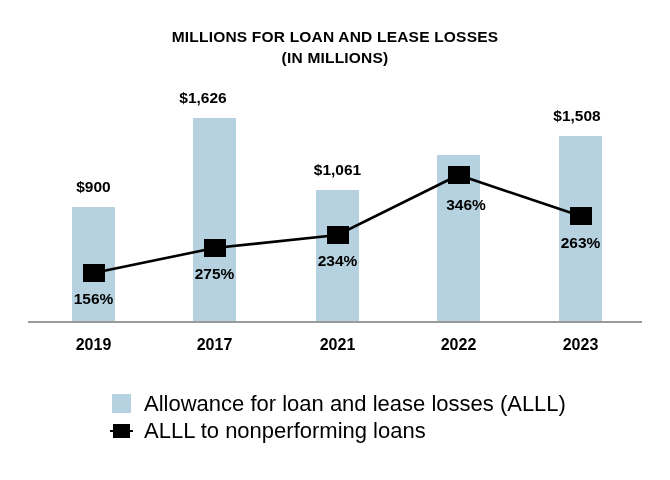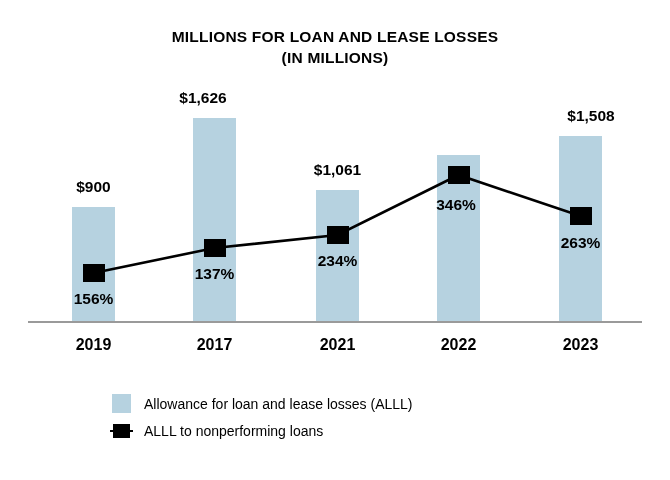--- a/index.html
+++ b/index.html
@@ -136,21 +136,21 @@
   }
   .swatch-line-marker {
     position: absolute;
     left: 1px;
     top: 3px;
     width: 17px;
     height: 14px;
     background: #000000;
   }
   .legend-text {
-    font-size: 14px;
+    font-size: 22px;
     margin-left: 13px;
     white-space: nowrap;
   }
 </style>
 </head>
 <body>
 
 <div id="chart-root">
 
   <div class="chart-title">
@@ -162,36 +162,36 @@
 
     <div class="bar" style="left: 72px; top: 207px; width: 43px; height: 114px; background: rgb(182, 210, 224);"></div>
     <div class="bar" style="left: 193px; top: 118px; width: 43px; height: 203px; background: rgb(182, 210, 224);"></div>
     <div class="bar" style="left: 316px; top: 190px; width: 43px; height: 131px; background: rgb(182, 210, 224);"></div>
     <div class="bar" style="left: 437px; top: 155px; width: 43px; height: 166px; background: rgb(182, 210, 224);"></div>
     <div class="bar" style="left: 559px; top: 136px; width: 43px; height: 185px; background: rgb(182, 210, 224);"></div>
 
     <div class="value-label" style="left: 33.5px; top: 178px; width: 120px;">$900</div>
     <div class="value-label" style="left: 143px; top: 89px; width: 120px;">$1,626</div>
     <div class="value-label" style="left: 277.5px; top: 161px; width: 120px;">$1,061</div>
-    <div class="value-label" style="left: 531px; top: 107px; width: 120px;">$1,508</div>
+    <div class="value-label" style="left: 517px; top: 107px; width: 120px;">$1,508</div>
 
     <svg class="line-svg" viewBox="0 0 670 330" preserveAspectRatio="none">
       <polyline id="series-line" fill="none" stroke="#000000" stroke-width="2.6" stroke-linejoin="miter" stroke-linecap="butt" points="93.5,273 214.5,248 337.5,235 458.5,175 580.5,216"></polyline>
     </svg>
 
     <div class="marker" style="left: 82.5px; top: 264px; width: 22px; height: 18px; background: rgb(0, 0, 0);"></div>
     <div class="marker" style="left: 203.5px; top: 239px; width: 22px; height: 18px; background: rgb(0, 0, 0);"></div>
     <div class="marker" style="left: 326.5px; top: 226px; width: 22px; height: 18px; background: rgb(0, 0, 0);"></div>
     <div class="marker" style="left: 447.5px; top: 166px; width: 22px; height: 18px; background: rgb(0, 0, 0);"></div>
     <div class="marker" style="left: 569.5px; top: 207px; width: 22px; height: 18px; background: rgb(0, 0, 0);"></div>
 
     <div class="pct-label" style="left: 33.5px; top: 290px; width: 120px;">156%</div>
-    <div class="pct-label" style="left: 154.5px; top: 265px; width: 120px;">137%</div>
+    <div class="pct-label" style="left: 154.5px; top: 265px; width: 120px;">275%</div>
     <div class="pct-label" style="left: 277.5px; top: 252px; width: 120px;">234%</div>
-    <div class="pct-label" style="left: 396px; top: 196px; width: 120px;">346%</div>
+    <div class="pct-label" style="left: 406px; top: 196px; width: 120px;">346%</div>
     <div class="pct-label" style="left: 520.5px; top: 234px; width: 120px;">263%</div>
 
     <div class="baseline" style="top: 321px;"></div>
   </div>
 
   <div class="cat-label" style="left: 33.5px; width: 120px;">2019</div>
   <div class="cat-label" style="left: 154.5px; width: 120px;">2017</div>
   <div class="cat-label" style="left: 277.5px; width: 120px;">2021</div>
   <div class="cat-label" style="left: 398.5px; width: 120px;">2022</div>
   <div class="cat-label" style="left: 520.5px; width: 120px;">2023</div>

